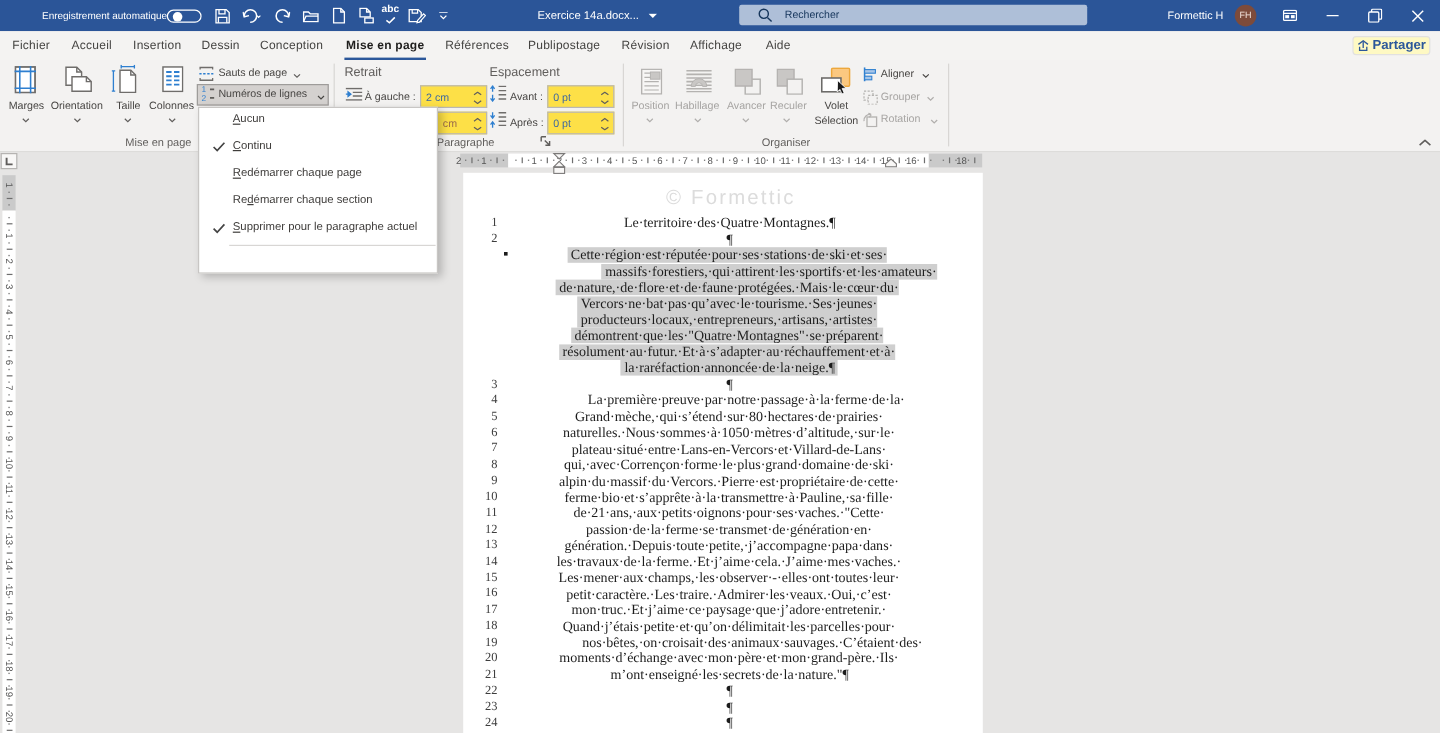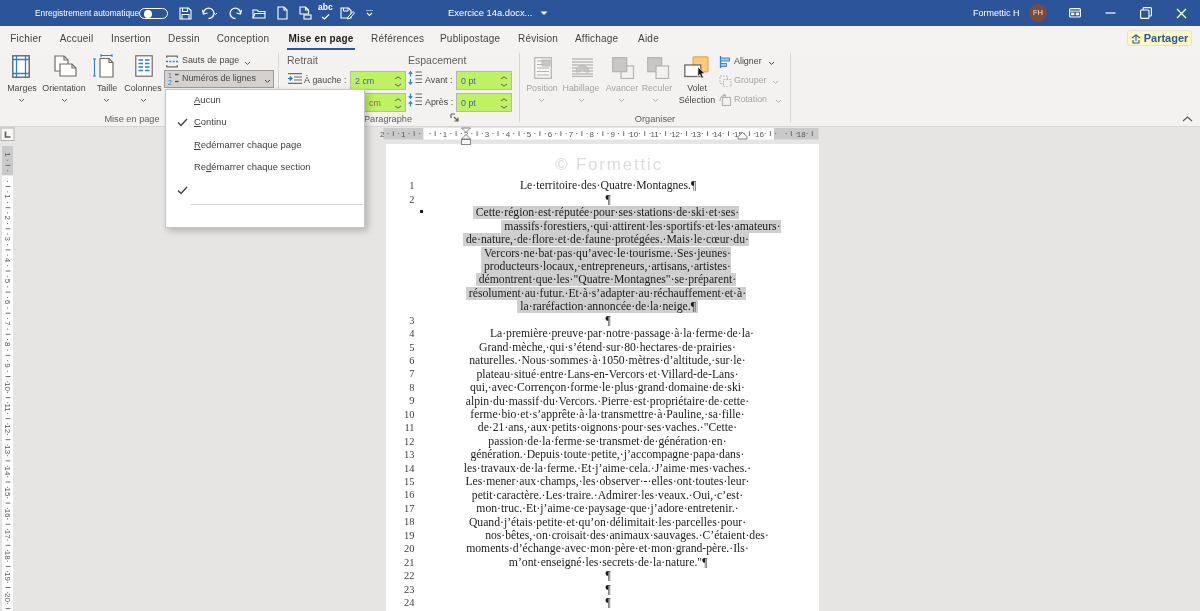--- a/index.html
+++ b/index.html
@@ -20,21 +20,21 @@
 #tabs .active{color:#1f1e1d;font-weight:bold;}
 #tabs .underline{position:absolute;top:21.5px;height:3px;background:#2b579a;}
 .partager{position:absolute;left:1127px;top:30px;width:65px;height:16px;background:#fef9c3;border:1px solid #e2e1e0;border-radius:3px;font-size:11px;font-weight:bold;color:#2b579a;line-height:15px;text-align:center;}
 
 #ribbon{position:absolute;left:0;top:50px;width:1200px;height:77px;background:#f3f2f1;border-bottom:1px solid #d8d6d4;}
 .glabel{position:absolute;top:64px;height:13px;font-size:8.7px;color:#605e5c;text-align:center;white-space:nowrap;}
 .gsep{position:absolute;top:3px;height:69px;width:1px;background:#d8d6d4;}
 .blabel{position:absolute;font-size:8.9px;color:#484644;white-space:nowrap;text-align:center;}
 .gray{color:#a6a4a2 !important;}
 .srow{position:absolute;font-size:8.9px;color:#484644;white-space:nowrap;}
-.spin{position:absolute;width:56px;height:19px;background:#bef264;border:1px solid #b9b7b5;}
+.spin{position:absolute;width:56px;height:19px;background:#fde047;border:1px solid #b9b7b5;}
 .spin .val{position:absolute;left:4px;top:0;font-size:8.9px;line-height:18px;color:#3f69a0;}
 .spin .valb{color:#9a6b4a;}
 
 #menu{position:absolute;left:165px;top:89px;width:200px;height:139px;background:#fff;border:1px solid #c8c6c4;box-shadow:3px 3px 7px rgba(0,0,0,0.22);z-index:50;}
 #menu .mi{position:absolute;left:28px;font-size:9.45px;color:#3f3d3b;white-space:nowrap;line-height:22.5px;}
 #menu .sep{position:absolute;left:25px;right:1px;height:1px;background:#d8d6d4;}
 
 #doc{position:absolute;left:0;top:127px;width:1200px;height:484px;background:#e6e5e4;}
 #page{position:absolute;left:385.5px;top:17px;width:433px;height:467px;background:#fff;}
 .wm{position:absolute;left:385.5px;width:440px;text-align:center;font-size:17px;letter-spacing:1.8px;color:#dcdcdc;white-space:nowrap;}
@@ -86,20 +86,27 @@
       <path d="M3.5 2 V5 H8 V2" stroke="#ffffff" stroke-width="1"></path>
       <path d="M8 11 L13 5.5 L14.5 7 L9.5 12.5 L7.5 13 Z" fill="#2c5797" stroke="#ffffff" stroke-width="1"></path>
     </svg>
 <svg class="abs" style="left:365px;top:10px" width="9" height="7" viewBox="0 0 9 7" fill="none">
       <path d="M1 0 H8 M2 3 L4.5 5.5 L7 3" stroke="#ffffff" stroke-width="1.1"></path>
     </svg>
 <div class="t" style="left:448px;font-size:9.4px;">Exercice 14a.docx...</div>
 <svg class="abs" style="left:540px;top:11px" width="8" height="5" viewBox="0 0 8 5" fill="none">
       <path d="M0.5 0.5 L4 4 L7.5 0.5" fill="#ffffff"></path>
     </svg>
+<div class="searchbox">
+      <svg class="mag" width="13" height="13" viewBox="0 0 13 13">
+        <circle cx="5.5" cy="5.5" r="3.8" stroke="#16365c" stroke-width="1.2" fill="none"></circle>
+        <path d="M8.5 8.5 L12 12" stroke="#16365c" stroke-width="1.2"></path>
+      </svg>
+      <div class="st">Rechercher</div>
+    </div>
 <div class="t" style="left:973px;font-size:9px;">Formettic H</div>
 <div class="avatar">FH</div>
 <svg class="abs" style="left:1069px;top:8px" width="12" height="10" viewBox="0 0 12 10" fill="none">
       <rect x="0.6" y="0.6" width="10.8" height="8.4" rx="1" stroke="#ffffff" stroke-width="1.1"></rect>
       <path d="M1 3.1 H11" stroke="#ffffff" stroke-width="1"></path>
       <rect x="2" y="4.6" width="3.3" height="2.6" fill="#ffffff"></rect>
       <rect x="6.8" y="4.6" width="3.1" height="2.6" fill="#ffffff"></rect>
     </svg>
 <svg class="abs" style="left:1105px;top:12px" width="11" height="3" viewBox="0 0 11 3" fill="none">
       <path d="M0.5 1 H10.5" stroke="#ffffff" stroke-width="1.2"></path>
@@ -578,16 +585,17 @@
 <div class="dline" style="top:596.25px;"><span class="hang">¶</span></div>
 <div class="bullet" style="top:209.70px;"></div>
 <div id="menu">
 <div class="mi" style="top:-1.50px;"><u>A</u>ucun</div>
 <div class="mi" style="top:21.00px;"><u>C</u>ontinu</div>
 <svg class="abs" style="left:11px;top:28.0px" width="11" height="9" viewBox="0 0 11 9">
       <path d="M1 4.5 L4 7.5 L10 1" stroke="#444" stroke-width="1.4" fill="none"></path>
     </svg>
 <div class="mi" style="top:43.50px;"><u>R</u>edémarrer chaque page</div>
 <div class="mi" style="top:66.00px;">Re<u>d</u>émarrer chaque section</div>
+<div class="mi" style="top:88.50px;"><u>S</u>upprimer pour le paragraphe actuel</div>
 <svg class="abs" style="left:11px;top:95.5px" width="11" height="9" viewBox="0 0 11 9">
       <path d="M1 4.5 L4 7.5 L10 1" stroke="#444" stroke-width="1.4" fill="none"></path>
     </svg>
 <div class="sep" style="top:113.5px;"></div>
 </div>
 </body></html>

